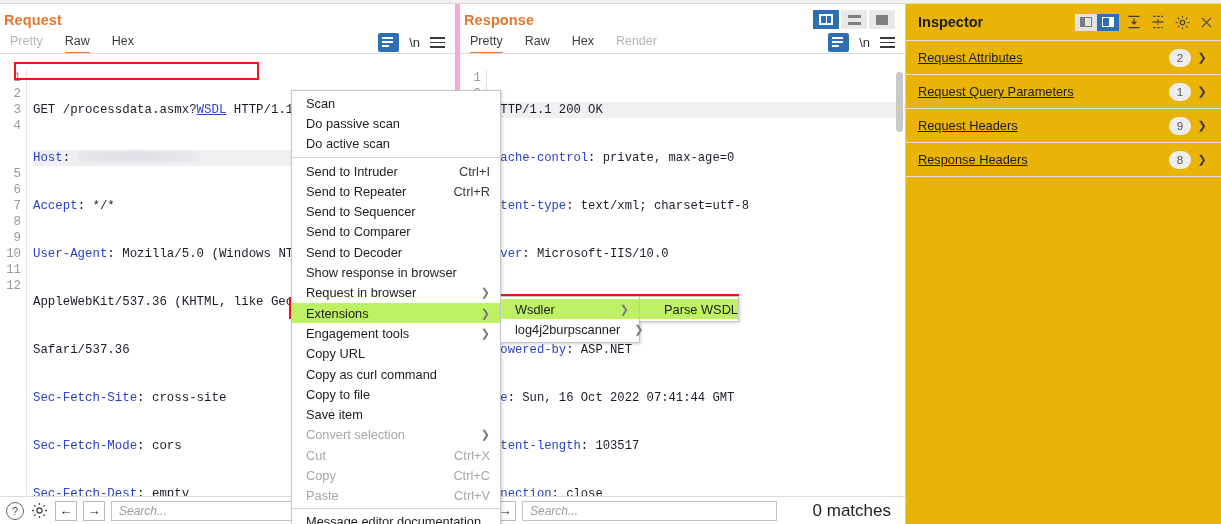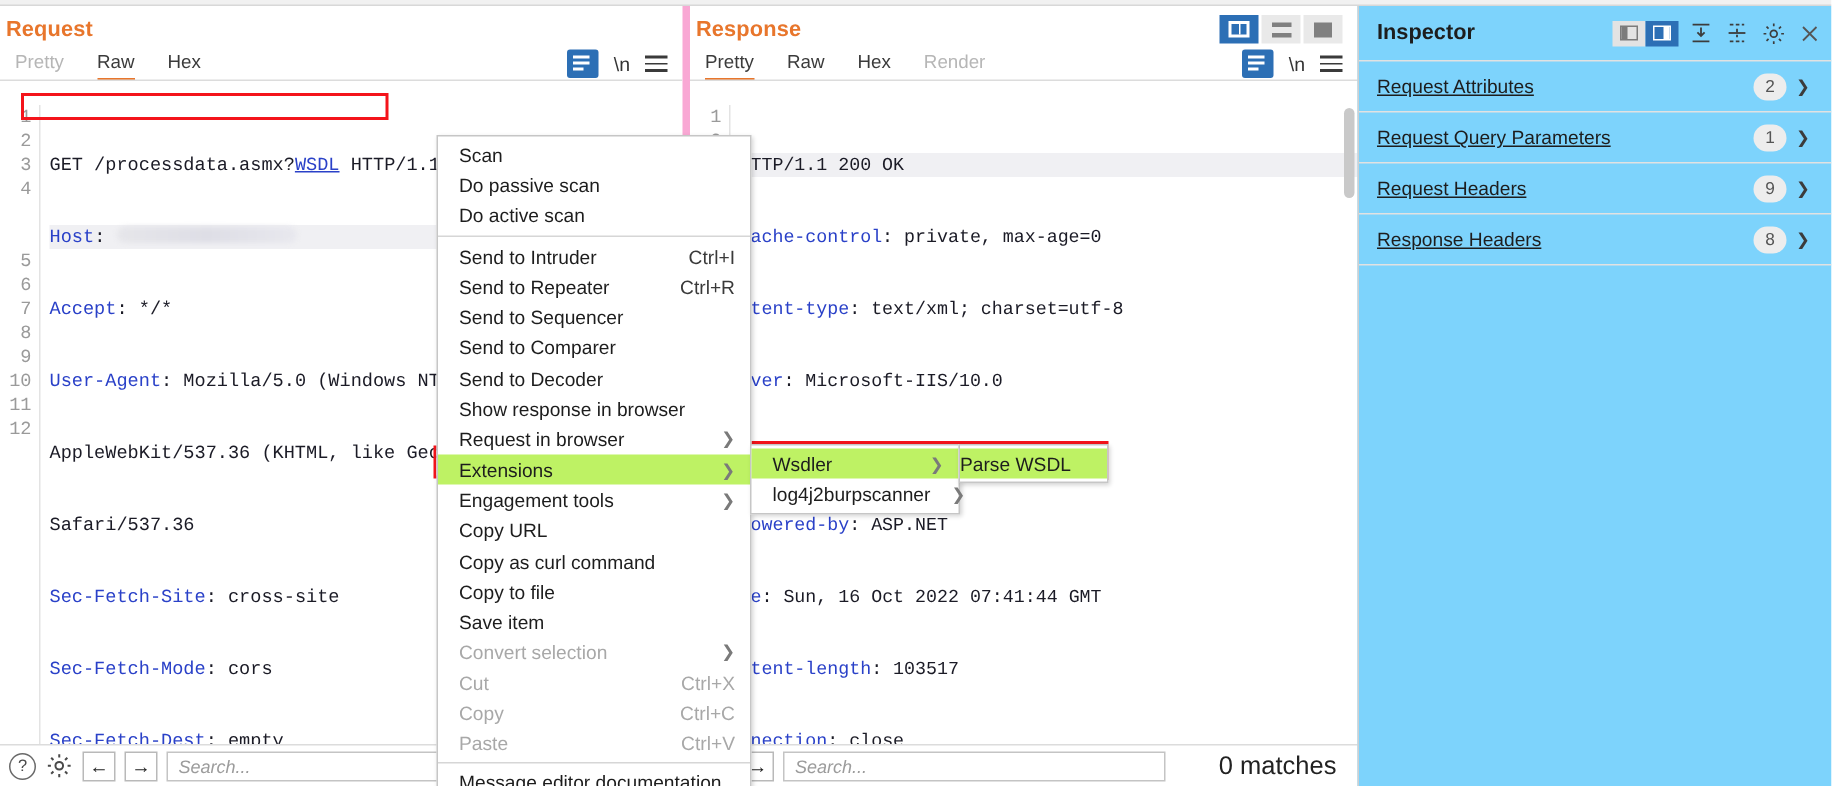--- a/index.html
+++ b/index.html
@@ -11,21 +11,21 @@
   }
   #app { position: relative; width: 1221px; height: 524px; background:#fff; }
 
   
   .top-hairline { position:absolute; left:0; top:0; width:1221px; height:4px; background:#f1f1f1; border-bottom:1px solid #d8d8d8;}
 
   
   .pane { position:absolute; top:4px; bottom:0; background:#fff; }
   #request-pane { left:0; width:455px; }
   #response-pane { left:455px; width:450px; border-left:5px solid #f9a8d4; }
-  #inspector-pane { left:905px; width:316px; border-left:1px solid #cfcfcf; background:#7dd3fc;}
+  #inspector-pane { left:905px; width:316px; border-left:1px solid #cfcfcf; background:#eab308;}
 
   .pane-title {
     font-size:14.5px; font-weight:bold; color:#e8762c;
     padding:8px 10px 2px 4px; letter-spacing:0.1px;
   }
 
   
   .tabstrip { display:flex; align-items:flex-end; padding:0 10px; height:24px; position:relative; }
   .tabstrip .tab {
     font-size:12.5px; color:#3b3b3b; padding:2px 0 4px 0; margin-right:22px;
@@ -453,21 +453,21 @@
         <span class="lbl">Wsdler</span>
         <span class="arrow">❯</span>
       </div>
     <div class="mi">
         <span class="lbl">log4j2burpscanner</span>
         <span class="arrow">❯</span>
       </div>
   </div>
 
   <div class="ctx" id="wsdler-ctx" style="left:639px; top:296px; width:100px;">
-    <div class="mi sel" style="justify-content:flex-start; padding:0;">
+    <div class="mi sel" style="justify-content:flex-end; padding:0;">
         <span class="lbl" style="flex:none">Parse WSDL</span>
       </div>
   </div>
 
   <div class="annot" style="left:14px; top:62px; width:245px; height:18px;"></div>
   <div class="annot" style="left:289px; top:297px; width:212px; height:22px;"></div>
   <div class="annot" style="left:499px; top:294px; width:240px; height:26px;"></div>
 
 </div>
 

